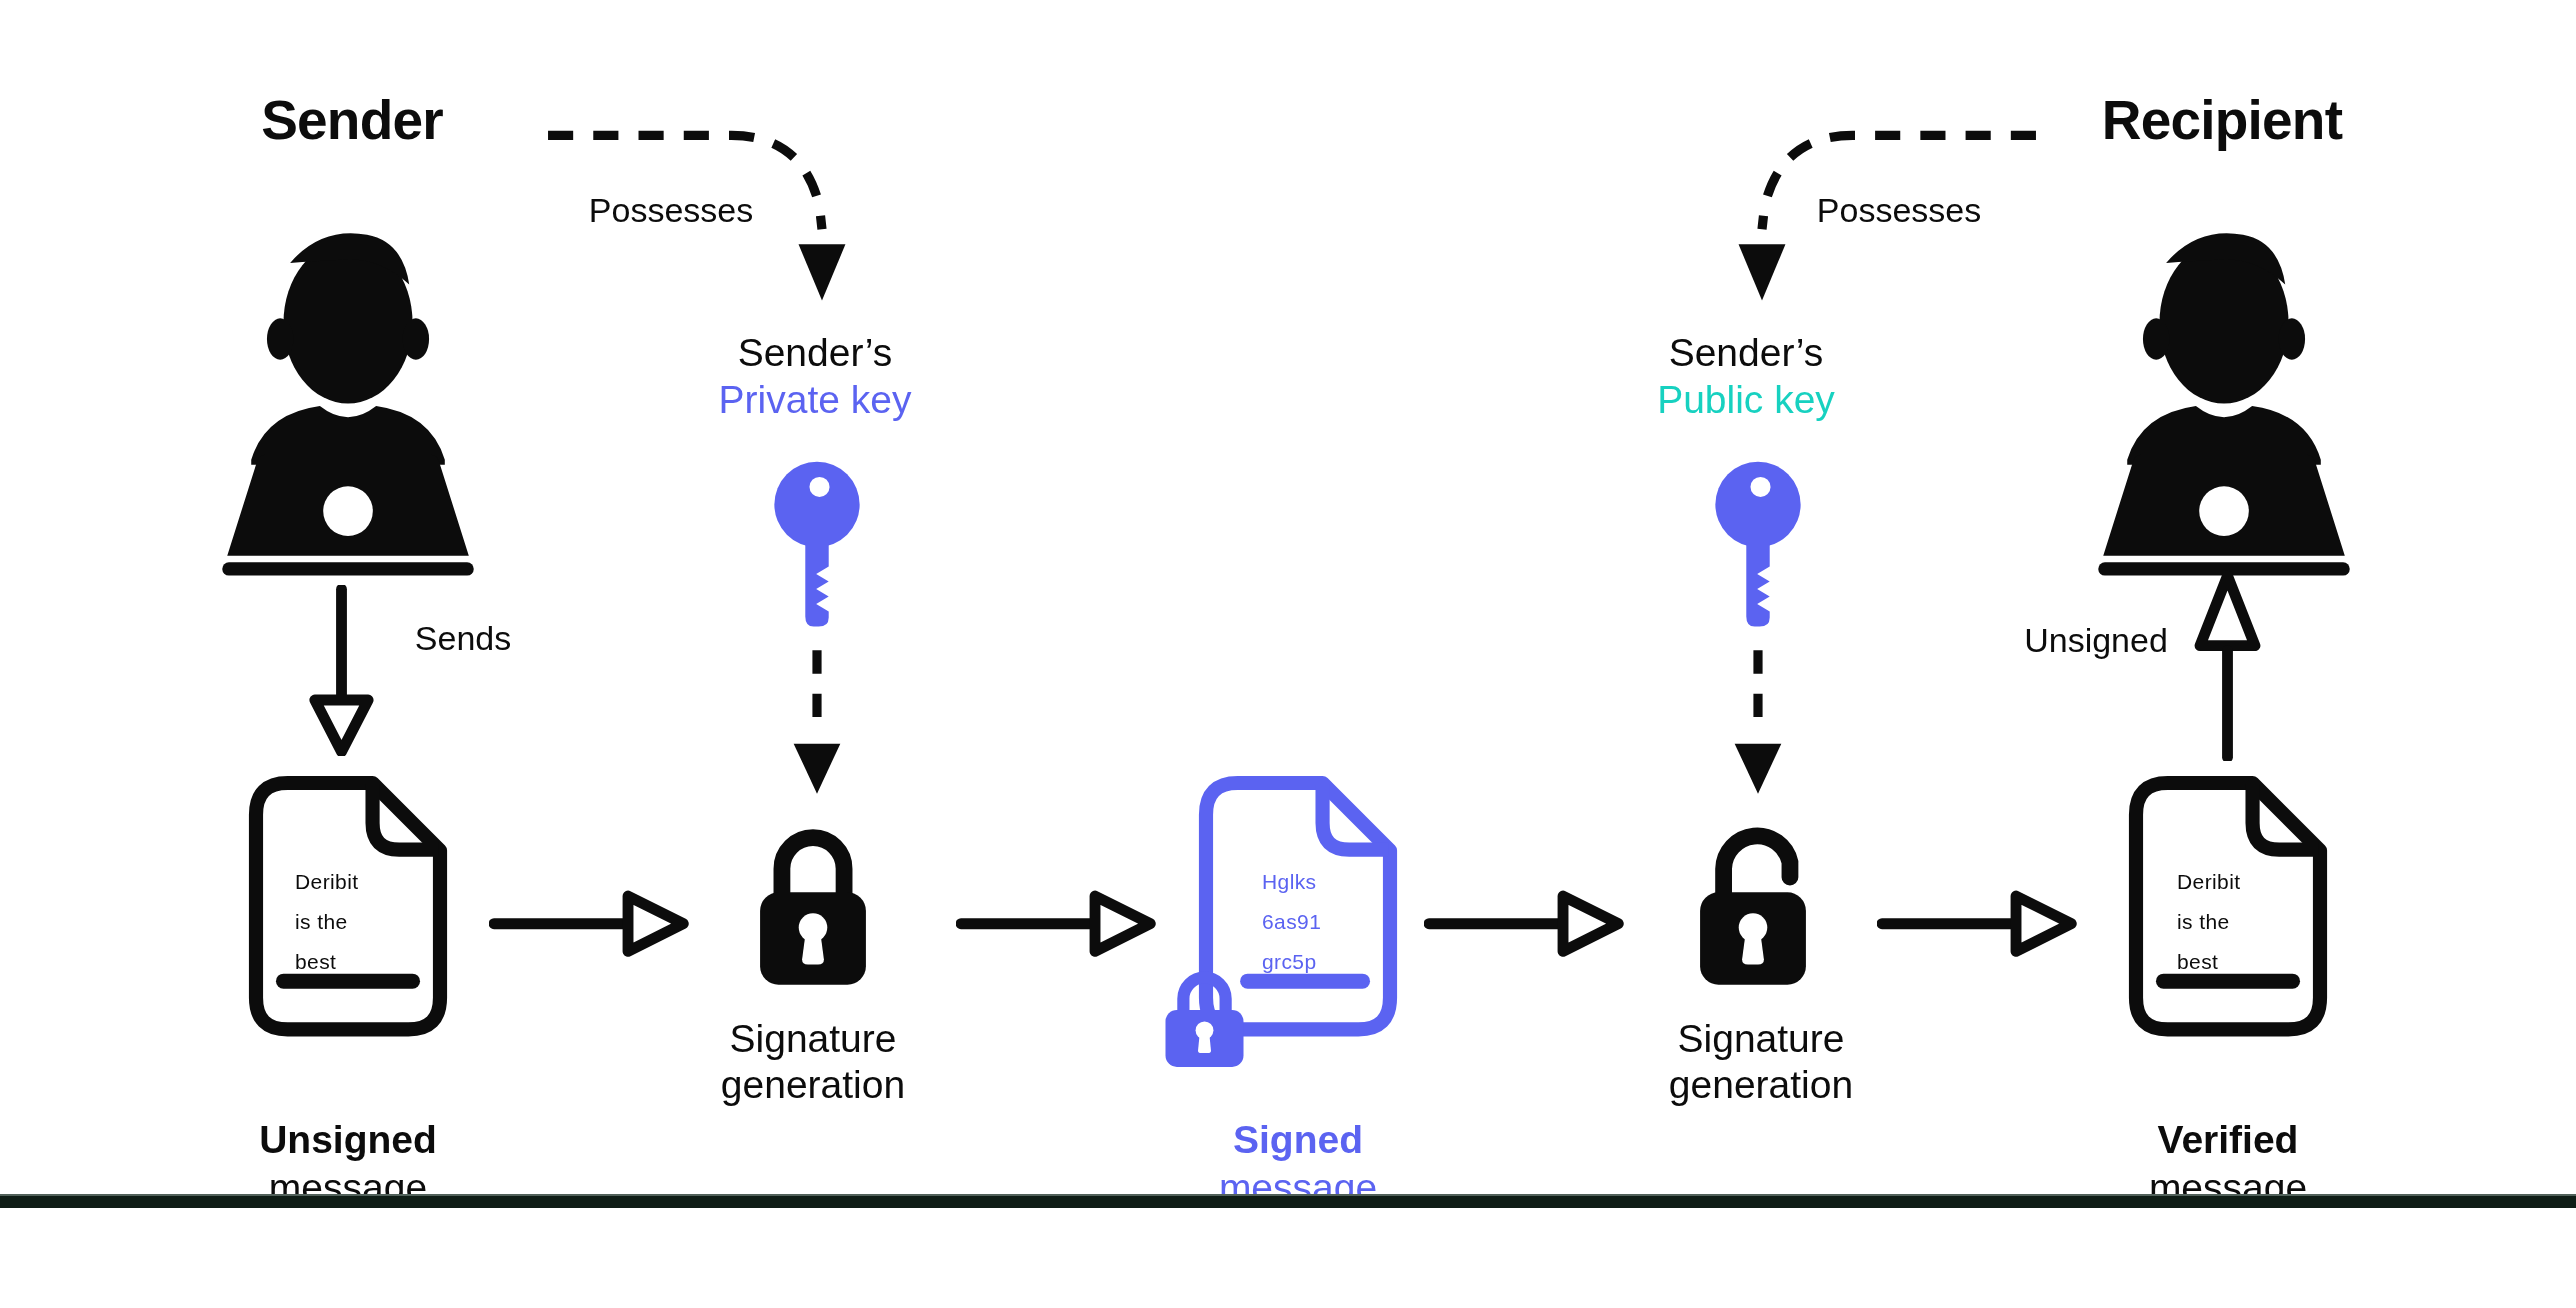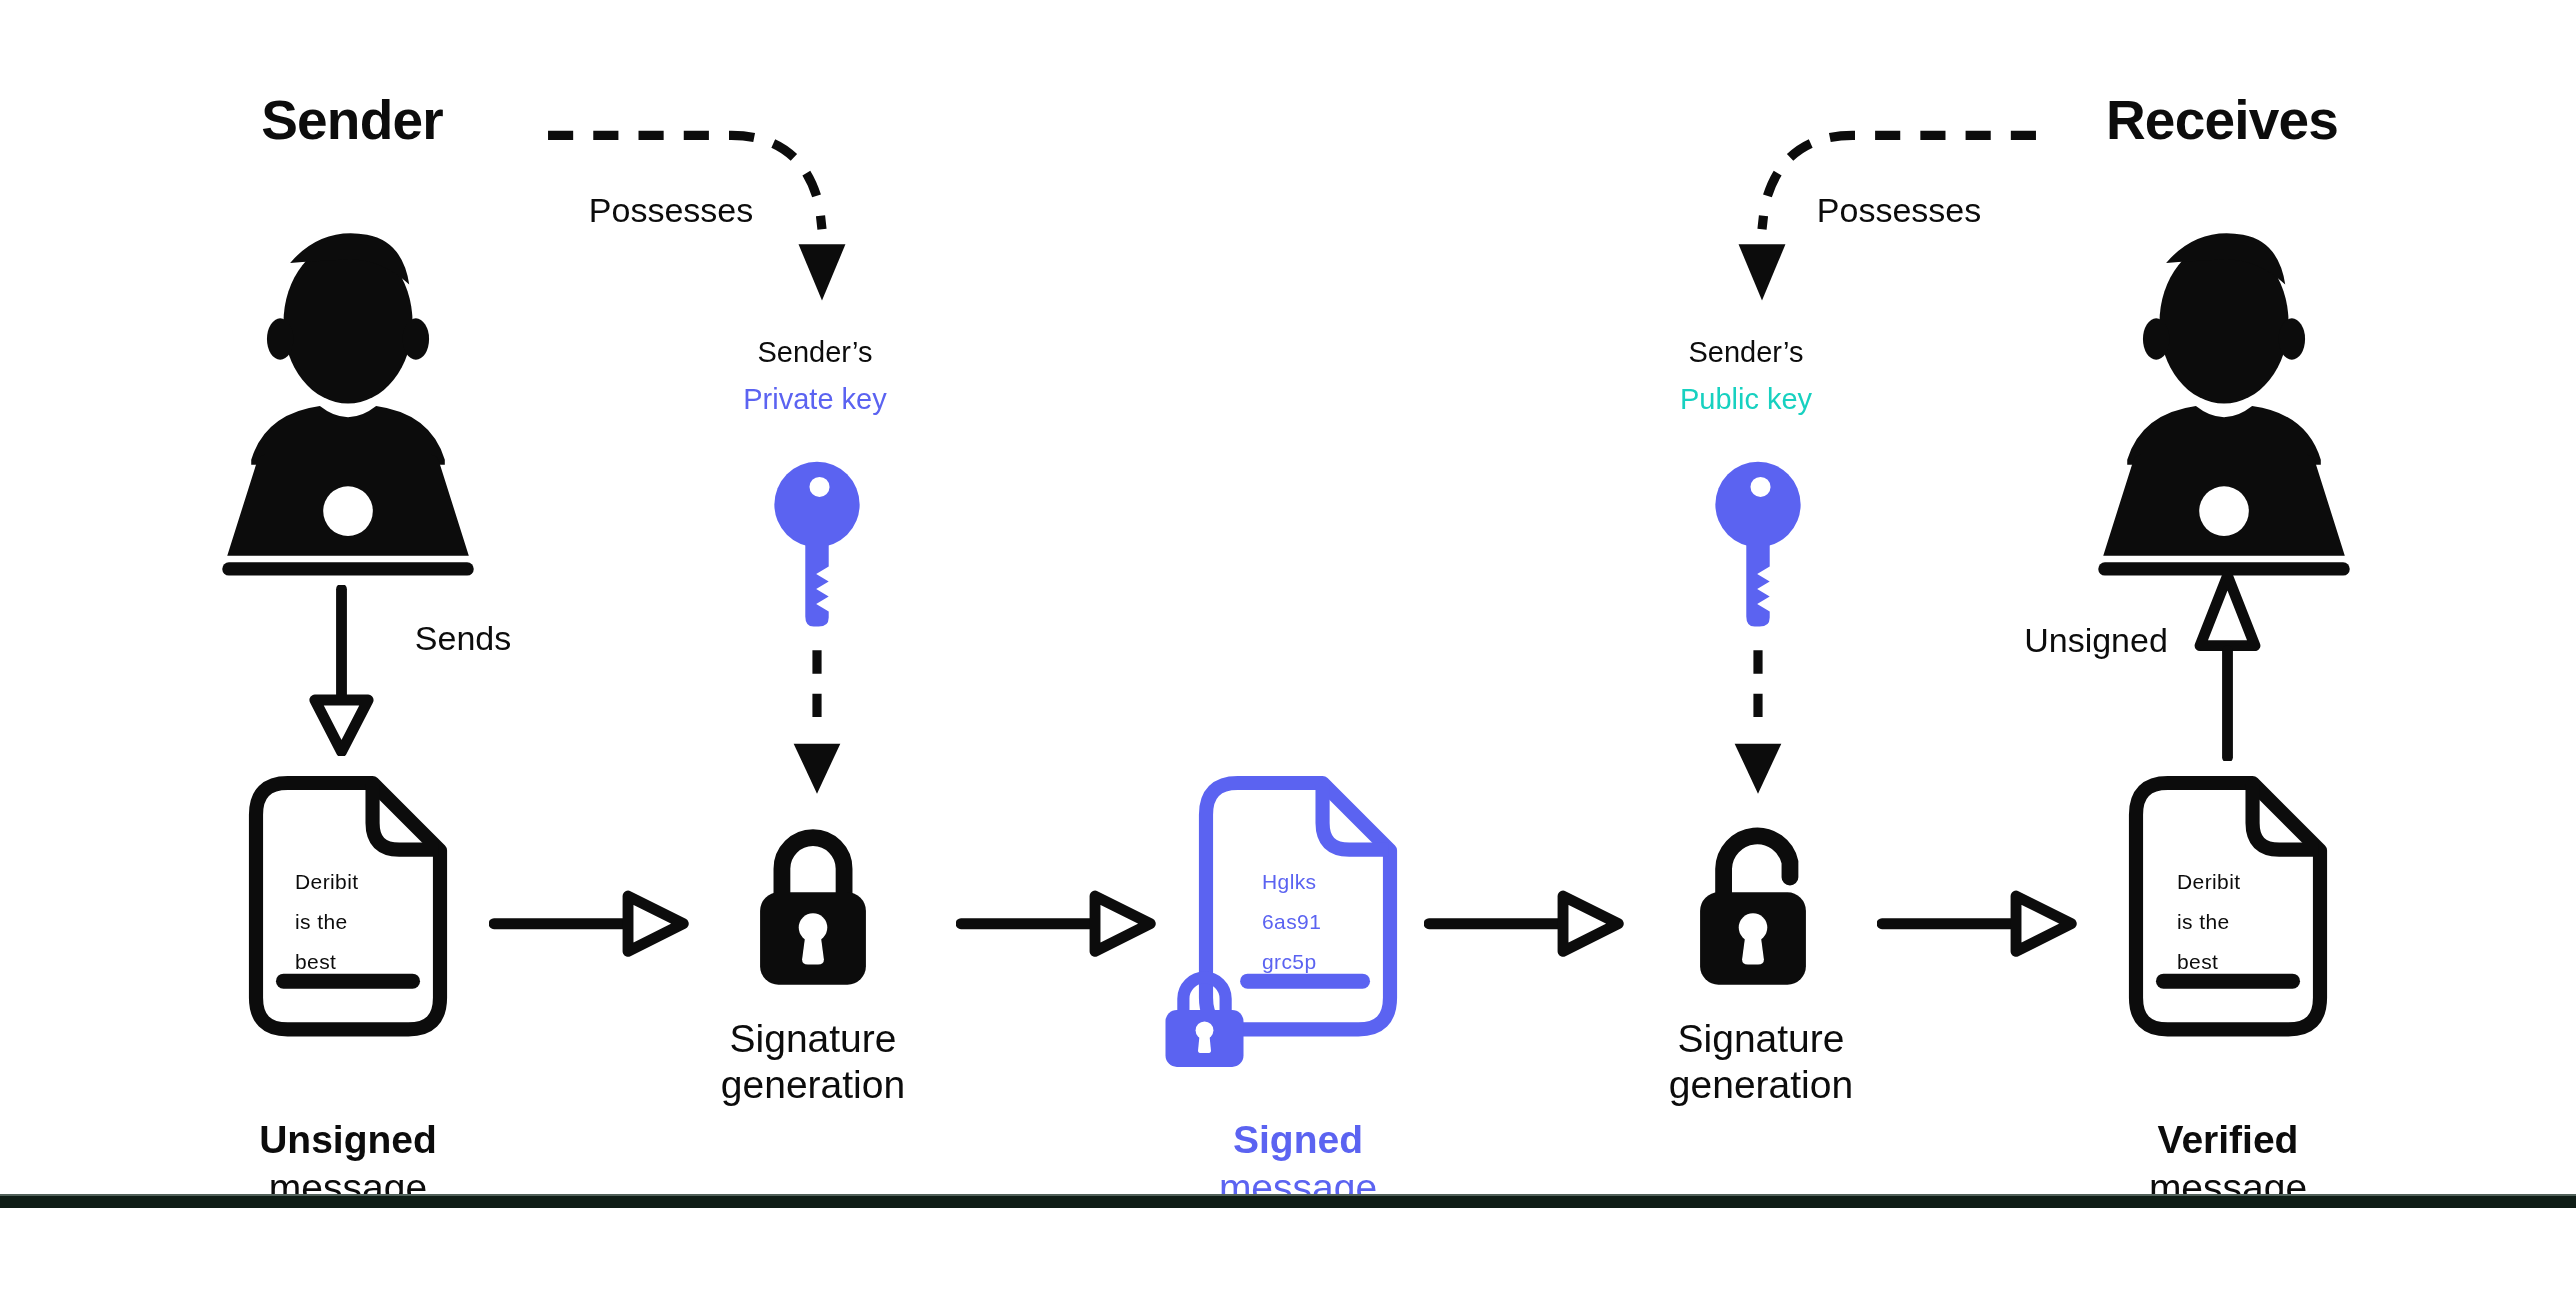--- a/index.html
+++ b/index.html
@@ -15,41 +15,41 @@
     width:2576px;height:1208px;
     background:#ffffff;
     overflow:hidden;
     font-family:"Liberation Sans","DejaVu Sans",sans-serif;
     color:var(--ink);
   }
   .abs{position:absolute;}
   .ctr{transform:translateX(-50%);text-align:center;}
   .title{font-size:55px;font-weight:700;letter-spacing:-0.8px;white-space:nowrap;}
   .lbl{font-size:34px;white-space:nowrap;}
-  .keycap{font-size:29px;line-height:47px;white-space:nowrap;}
+  .keycap{font-size:39px;line-height:47px;white-space:nowrap;}
   .siggen{font-size:39px;line-height:46px;white-space:nowrap;text-align:center;}
   .doctext{font-size:21px;line-height:40px;white-space:nowrap;letter-spacing:0.4px;}
   .cap{font-size:39px;line-height:48px;white-space:nowrap;margin-top:30px;}
   .bold{font-weight:700;}
   .blue{color:var(--blue);}
   .teal{color:var(--teal);}
   .footer-bar{
     position:absolute;left:0;bottom:0;width:100%;height:11.7px;
     background:var(--footer);
     border-top:2.5px solid var(--footer-edge);
   }
   svg{display:block;}
 </style>
 </head>
 <body>
 
 <div class="canvas">
 
   <div class="abs ctr title" style="left:352px;top:88px;">Sender</div>
-  <div class="abs ctr title" style="left:2222px;top:88px;">Receives</div>
+  <div class="abs ctr title" style="left:2222px;top:88px;">Recipient</div>
 
   <svg class="abs" style="left:214px;top:205px;" width="273" viewBox="0 0 330 448">
     <g fill="var(--ink)">
       <ellipse cx="162" cy="142" rx="78" ry="98"></ellipse>
       <path d="M92 70 Q130 26 185 36 Q228 44 236 96 Q200 64 162 66 Q120 68 92 70 Z"></path>
       <ellipse cx="80" cy="162" rx="16" ry="25"></ellipse>
       <ellipse cx="244" cy="162" rx="16" ry="25"></ellipse>
       <path d="M45 308 Q62 252 128 243 Q162 270 196 243 Q262 252 279 308 L279 314 H45 Z"></path>
       <path d="M62 302 H262 q8 0 10 8 L308 424 H16 L52 310 q2 -8 10 -8 Z"></path>
       <circle cx="162" cy="370" r="30" fill="#ffffff"></circle>

